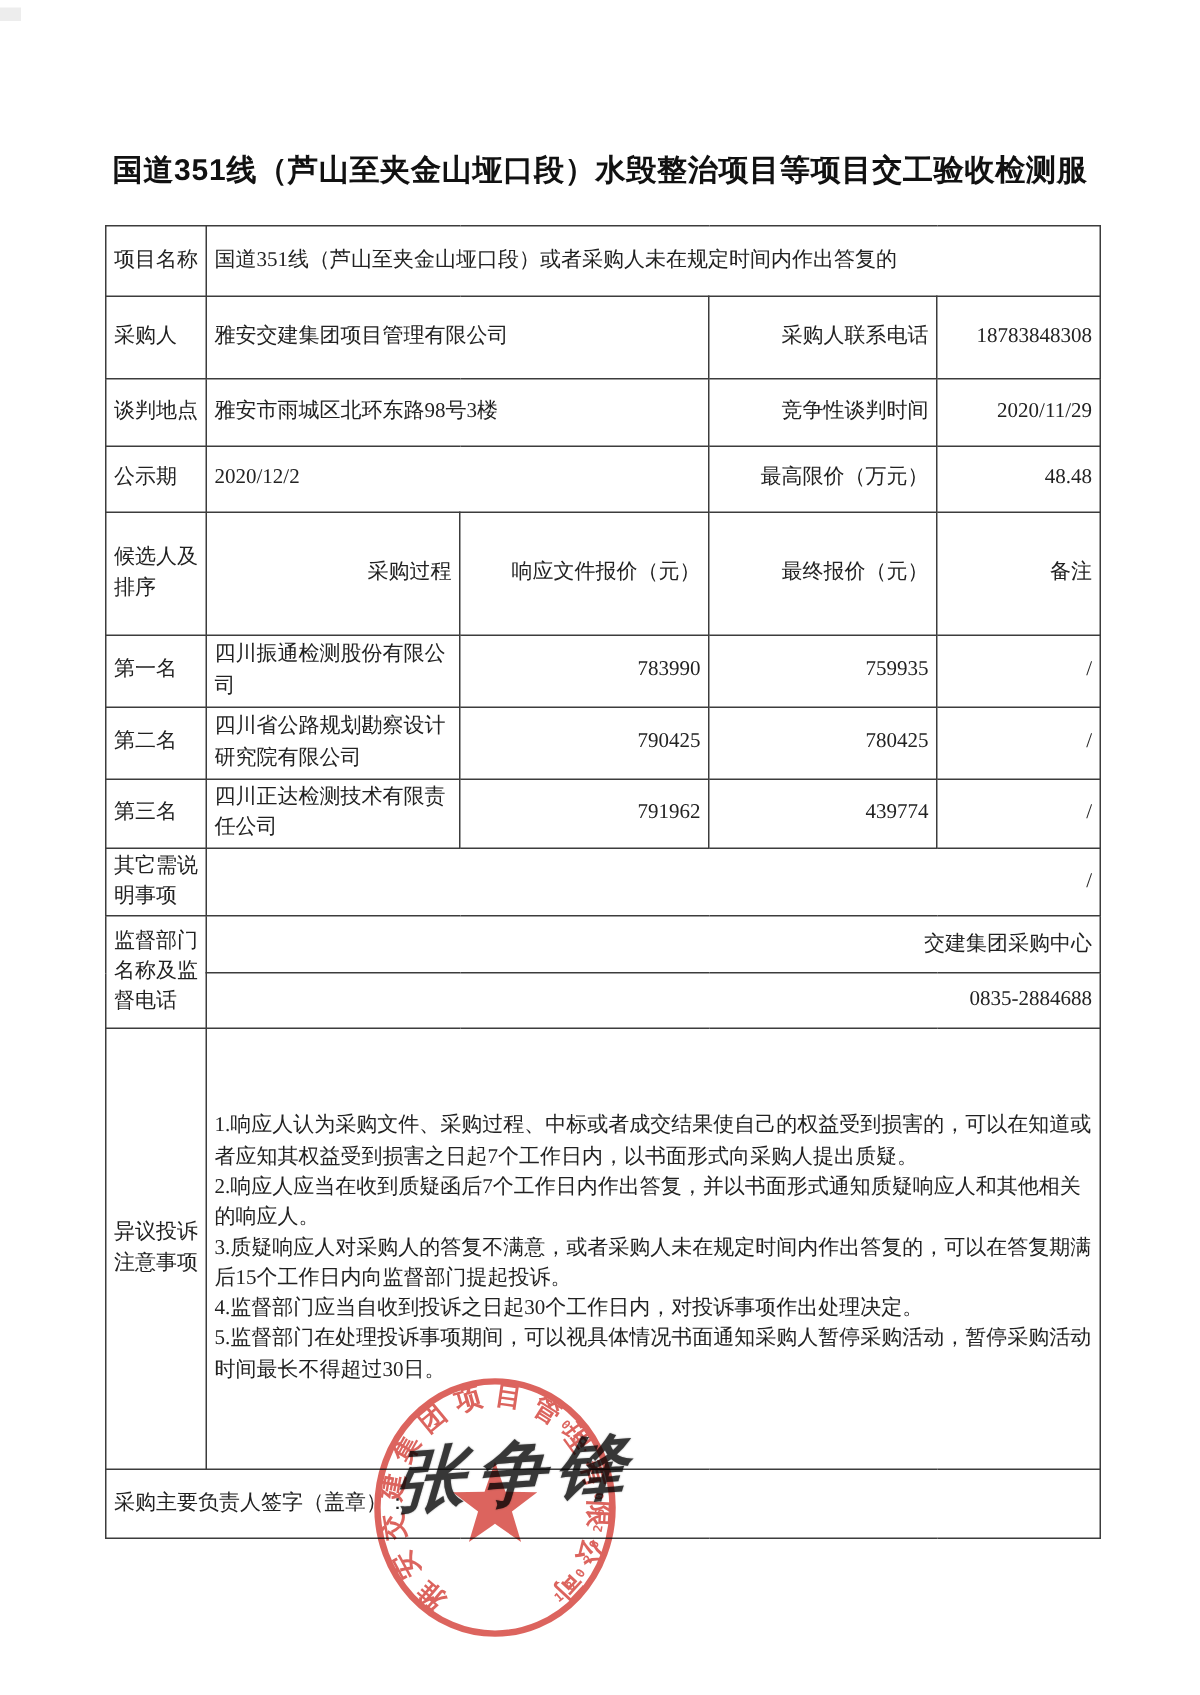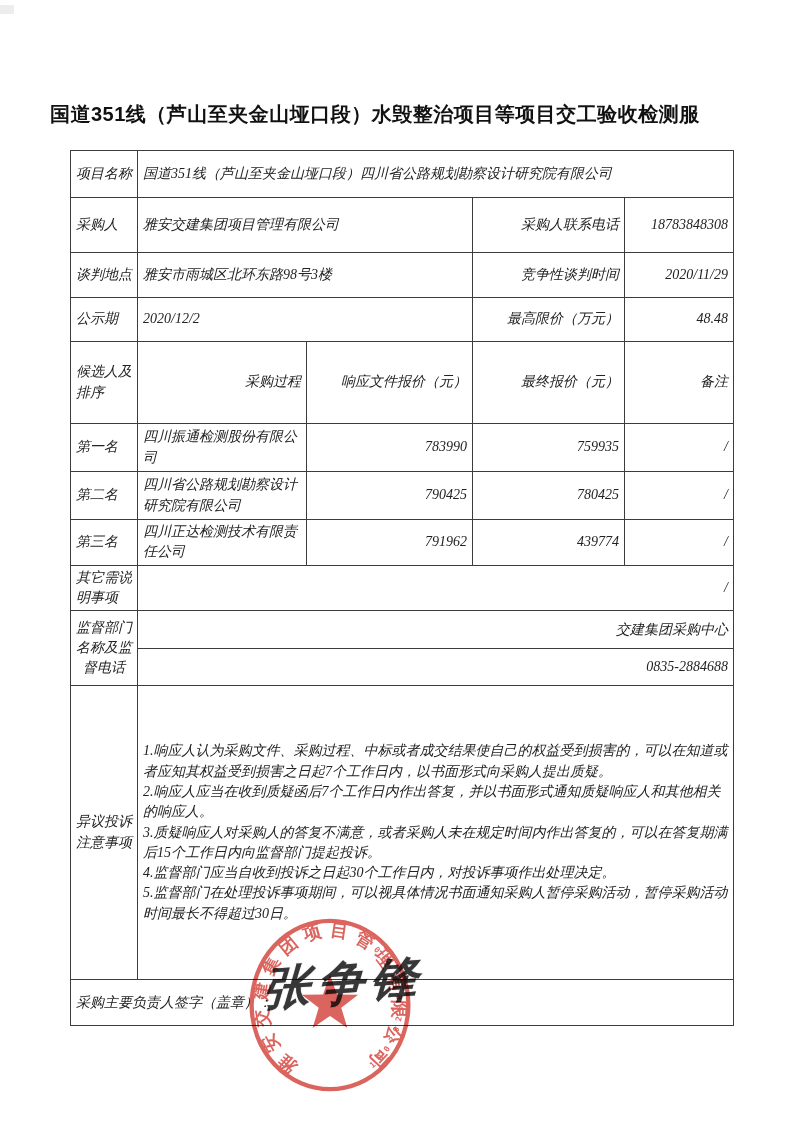--- a/index.html
+++ b/index.html
@@ -3,34 +3,34 @@
 <meta charset="utf-8">
 <style>
   html,body{margin:0;padding:0;}
   body{
     width:800px;height:1130px;background:#ffffff;position:relative;
     font-family:"Liberation Serif","DejaVu Serif",serif;color:#1e1e1e;
     -webkit-font-smoothing:antialiased;overflow:hidden;
   }
   .speck{position:absolute;left:0;top:5px;width:14px;height:9px;background:#ededed;}
   .doc-title{
-    margin:100px auto 0;width:700px;text-align:left;
+    margin:100px auto 0;width:700px;text-align:center;
     font-family:"Liberation Sans","DejaVu Sans",sans-serif;
     font-weight:bold;font-size:20px;line-height:29px;letter-spacing:.5px;color:#111;
   }
   table.main{
     border-collapse:collapse;table-layout:fixed;
     margin:21px 0 0 70px;width:663px;font-size:14px;color:#222;
   }
   table.main td{
     border:1px solid #3c3c3c;vertical-align:middle;
-    padding:2px 5px;line-height:1.45;word-break:break-all;font-style:italic;
+    padding:2px 5px;line-height:1.45;word-break:break-all;
   }
   td.lbl{padding:2px 4px;text-align:left;}
-  td.lbl-c{padding:2px 3px;text-align:center;}
+  td.lbl-c{padding:2px 3px;}
   td.c{text-align:right;}
   td.objection-cell{padding:4px 8px;line-height:24px;}
   td.objection-cell p{margin:0;}
   td.sign-cell{padding:2px 6px;}
   .stamp{
     position:absolute;left:244px;top:914px;width:172px;height:182px;
     mix-blend-mode:multiply;opacity:.92;pointer-events:none;
   }
   .signature{
     position:absolute;left:264px;top:966px;width:220px;
@@ -54,21 +54,21 @@
   <colgroup>
     <col style="width:67px">
       <col style="width:169px">
       <col style="width:166px">
     <col style="width:152px">
       <col style="width:109px">
   </colgroup>
   <tbody>
       <tr style="height:47px">
     <td class="lbl">项目名称</td>
-    <td colspan="4">国道351线（芦山至夹金山垭口段）四川省公路规划勘察设计研究院有限公司</td>
+    <td colspan="4">国道351线（芦山至夹金山垭口段）或者采购人未在规定时间内作出答复的</td>
   </tr>
   <tr style="height:55px">
     <td class="lbl">采购人</td>
     <td colspan="2">雅安交建集团项目管理有限公司</td>
     <td class="c">采购人联系电话</td>
     <td class="c">18783848308</td>
   </tr>
   <tr style="height:45px">
     <td class="lbl">谈判地点</td>
     <td colspan="2">雅安市雨城区北环东路98号3楼</td>

